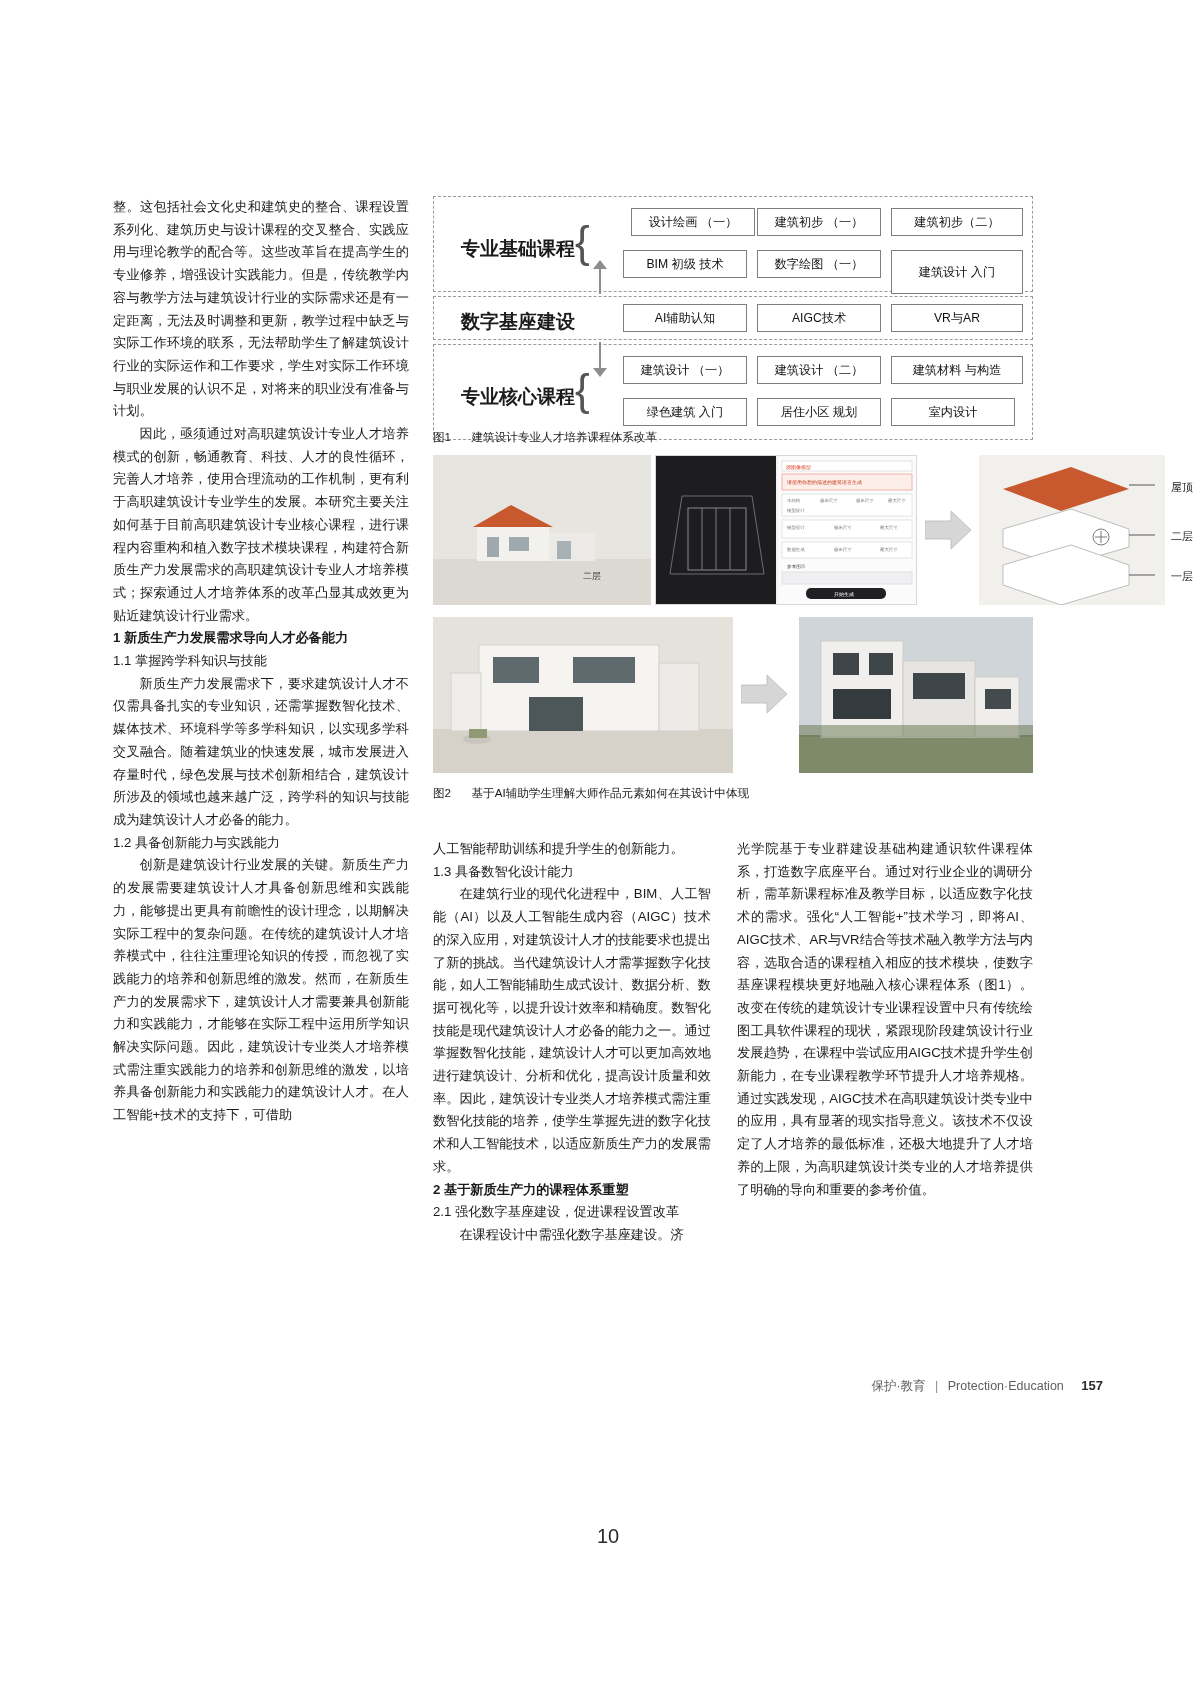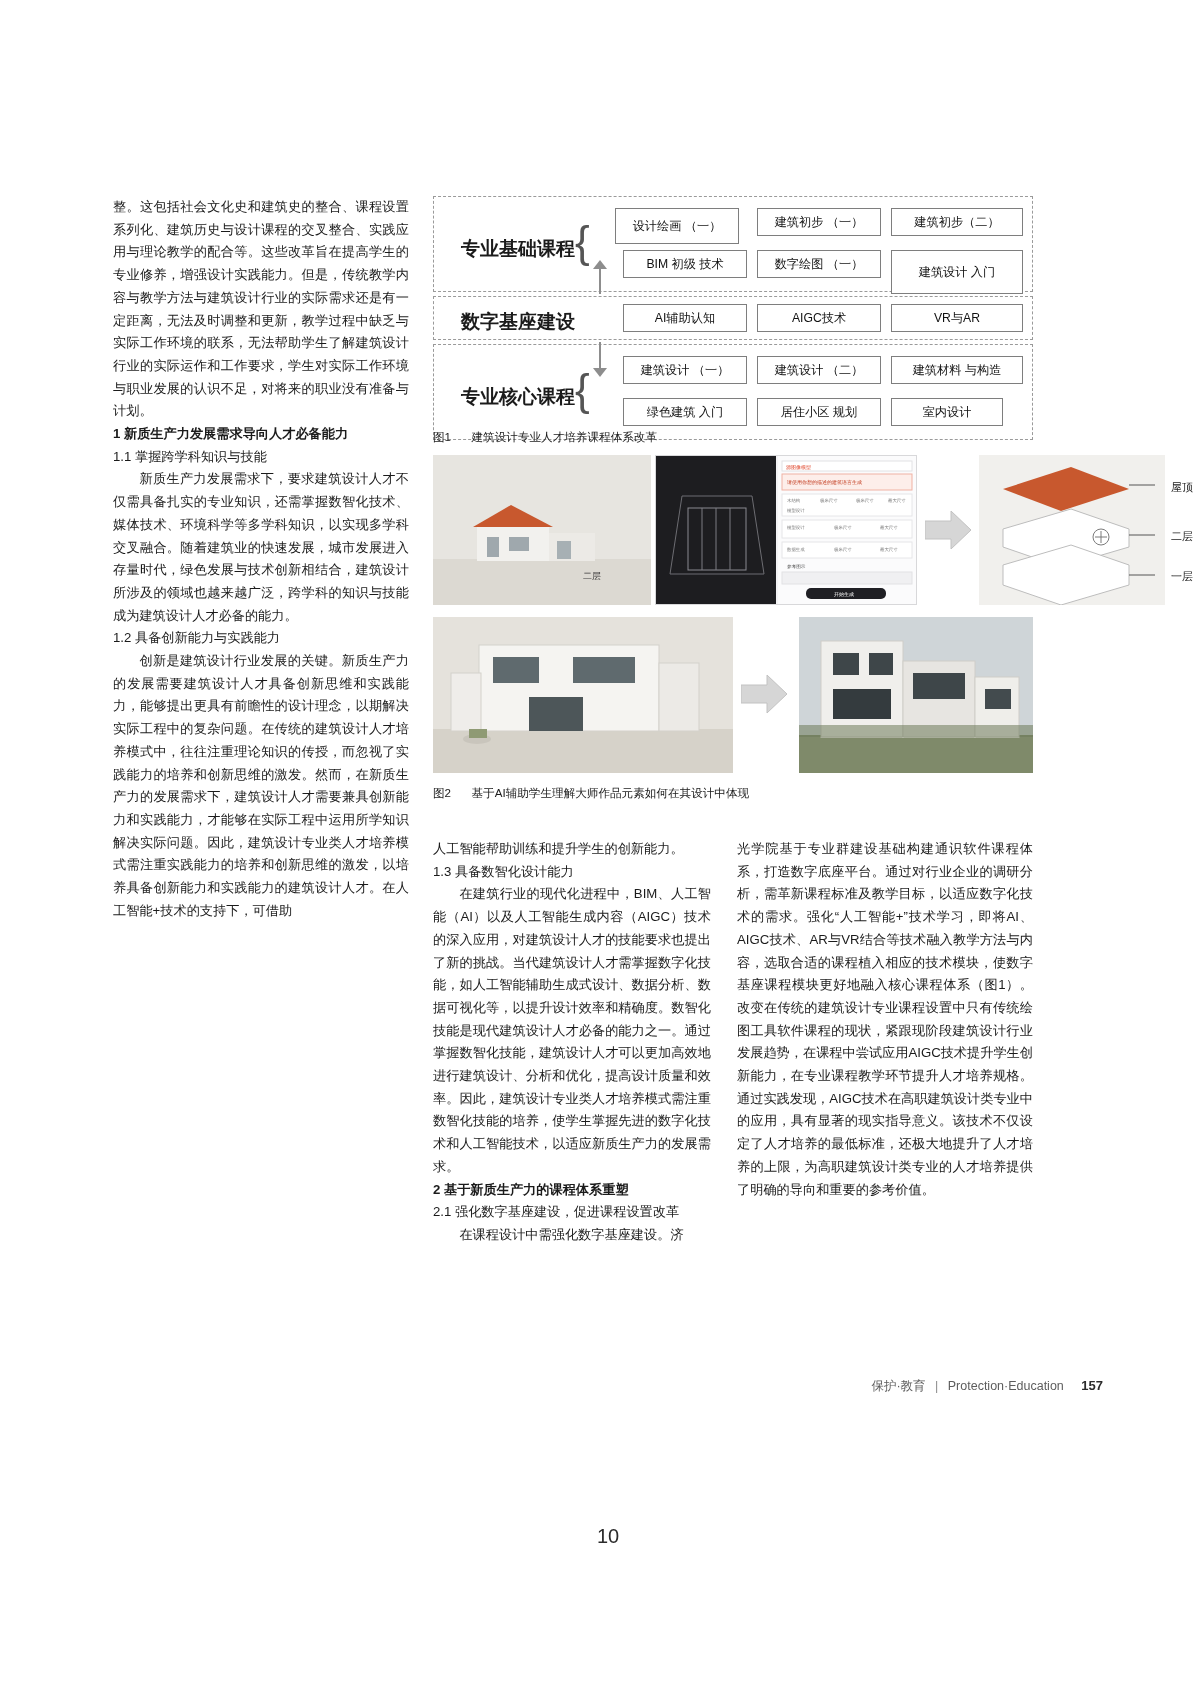--- a/index.html
+++ b/index.html
@@ -146,20 +146,21 @@
   }
   .sep { margin: 0 6px; color: #8d8d8d; }
 </style>
 </head>
 <body>
 
 <div class="page">
 
   <div class="col" id="col1">
     <p>整。这包括社会文化史和建筑史的整合、课程设置系列化、建筑历史与设计课程的交叉整合、实践应用与理论教学的配合等。这些改革旨在提高学生的专业修养，增强设计实践能力。但是，传统教学内容与教学方法与建筑设计行业的实际需求还是有一定距离，无法及时调整和更新，教学过程中缺乏与实际工作环境的联系，无法帮助学生了解建筑设计行业的实际运作和工作要求，学生对实际工作环境与职业发展的认识不足，对将来的职业没有准备与计划。</p>
+    <p class="indent">因此，亟须通过对高职建筑设计专业人才培养模式的创新，畅通教育、科技、人才的良性循环，完善人才培养，使用合理流动的工作机制，更有利于高职建筑设计专业学生的发展。本研究主要关注如何基于目前高职建筑设计专业核心课程，进行课程内容重构和植入数字技术模块课程，构建符合新质生产力发展需求的高职建筑设计专业人才培养模式；探索通过人才培养体系的改革凸显其成效更为贴近建筑设计行业需求。</p>
     <p class="heading">1 新质生产力发展需求导向人才必备能力</p>
     <p class="subheading">1.1 掌握跨学科知识与技能</p>
     <p class="indent">新质生产力发展需求下，要求建筑设计人才不仅需具备扎实的专业知识，还需掌握数智化技术、媒体技术、环境科学等多学科知识，以实现多学科交叉融合。随着建筑业的快速发展，城市发展进入存量时代，绿色发展与技术创新相结合，建筑设计所涉及的领域也越来越广泛，跨学科的知识与技能成为建筑设计人才必备的能力。</p>
     <p class="subheading">1.2 具备创新能力与实践能力</p>
     <p class="indent">创新是建筑设计行业发展的关键。新质生产力的发展需要建筑设计人才具备创新思维和实践能力，能够提出更具有前瞻性的设计理念，以期解决实际工程中的复杂问题。在传统的建筑设计人才培养模式中，往往注重理论知识的传授，而忽视了实践能力的培养和创新思维的激发。然而，在新质生产力的发展需求下，建筑设计人才需要兼具创新能力和实践能力，才能够在实际工程中运用所学知识解决实际问题。因此，建筑设计专业类人才培养模式需注重实践能力的培养和创新思维的激发，以培养具备创新能力和实践能力的建筑设计人才。在人工智能+技术的支持下，可借助</p>
   </div>
 
   <div class="col" id="col2">
     <p>人工智能帮助训练和提升学生的创新能力。</p>
     <p class="subheading">1.3 具备数智化设计能力</p>
@@ -184,37 +185,37 @@
     <div class="rowlabel" style="left:28px; top:188px;">专业核心课程</div>
 
     <div class="brace" style="left:142px; top:24px; font-size:44px;">{</div>
     <div class="brace" style="left:142px; top:172px; font-size:44px;">{</div>
 
     <div class="arrow-stem" style="left:166px; top:72px; height:26px;"></div>
     <div class="arrow-up" style="left:160px; top:64px;"></div>
     <div class="arrow-stem" style="left:166px; top:146px; height:26px;"></div>
     <div class="arrow-up" style="left:160px; top:172px; transform:rotate(180deg);"></div>
 
-    <div class="cell" style="left:182px; top:12px;  width:124px; height:36px;">设计绘画 （一）</div>
+    <div class="cell" style="left:198px; top:12px;  width:124px; height:28px;">设计绘画 （一）</div>
     <div class="cell" style="left:324px; top:12px;  width:124px; height:28px;">建筑初步 （一）</div>
     <div class="cell" style="left:458px; top:12px;  width:132px; height:28px;">建筑初步（二）</div>
     <div class="cell" style="left:190px; top:54px;  width:124px; height:28px;">BIM 初级 技术</div>
     <div class="cell" style="left:324px; top:54px;  width:124px; height:28px;">数字绘图 （一）</div>
     <div class="cell" style="left:458px; top:54px;  width:132px; height:44px;">建筑设计 入门</div>
 
     <div class="cell" style="left:190px; top:108px; width:124px; height:28px;">AI辅助认知</div>
     <div class="cell" style="left:324px; top:108px; width:124px; height:28px;">AIGC技术</div>
     <div class="cell" style="left:458px; top:108px; width:132px; height:28px;">VR与AR</div>
 
     <div class="cell" style="left:190px; top:160px; width:124px; height:28px;">建筑设计 （一）</div>
     <div class="cell" style="left:324px; top:160px; width:124px; height:28px;">建筑设计 （二）</div>
     <div class="cell" style="left:458px; top:160px; width:132px; height:28px;">建筑材料 与构造</div>
     <div class="cell" style="left:190px; top:202px; width:124px; height:28px;">绿色建筑 入门</div>
     <div class="cell" style="left:324px; top:202px; width:124px; height:28px;">居住小区 规划</div>
-    <div class="cell" style="left:458px; top:202px; width:112px; height:28px;">室内设计</div>
+    <div class="cell" style="left:458px; top:202px; width:124px; height:28px;">室内设计</div>
   </div>
 
   <div class="figcaption" style="left:433px; top:430px;">
     <span>图1</span>
     <span style="display:inline-block;width:14px"></span>
     <span>建筑设计专业人才培养课程体系改革</span>
   </div>
 
   <div id="fig2">
 

